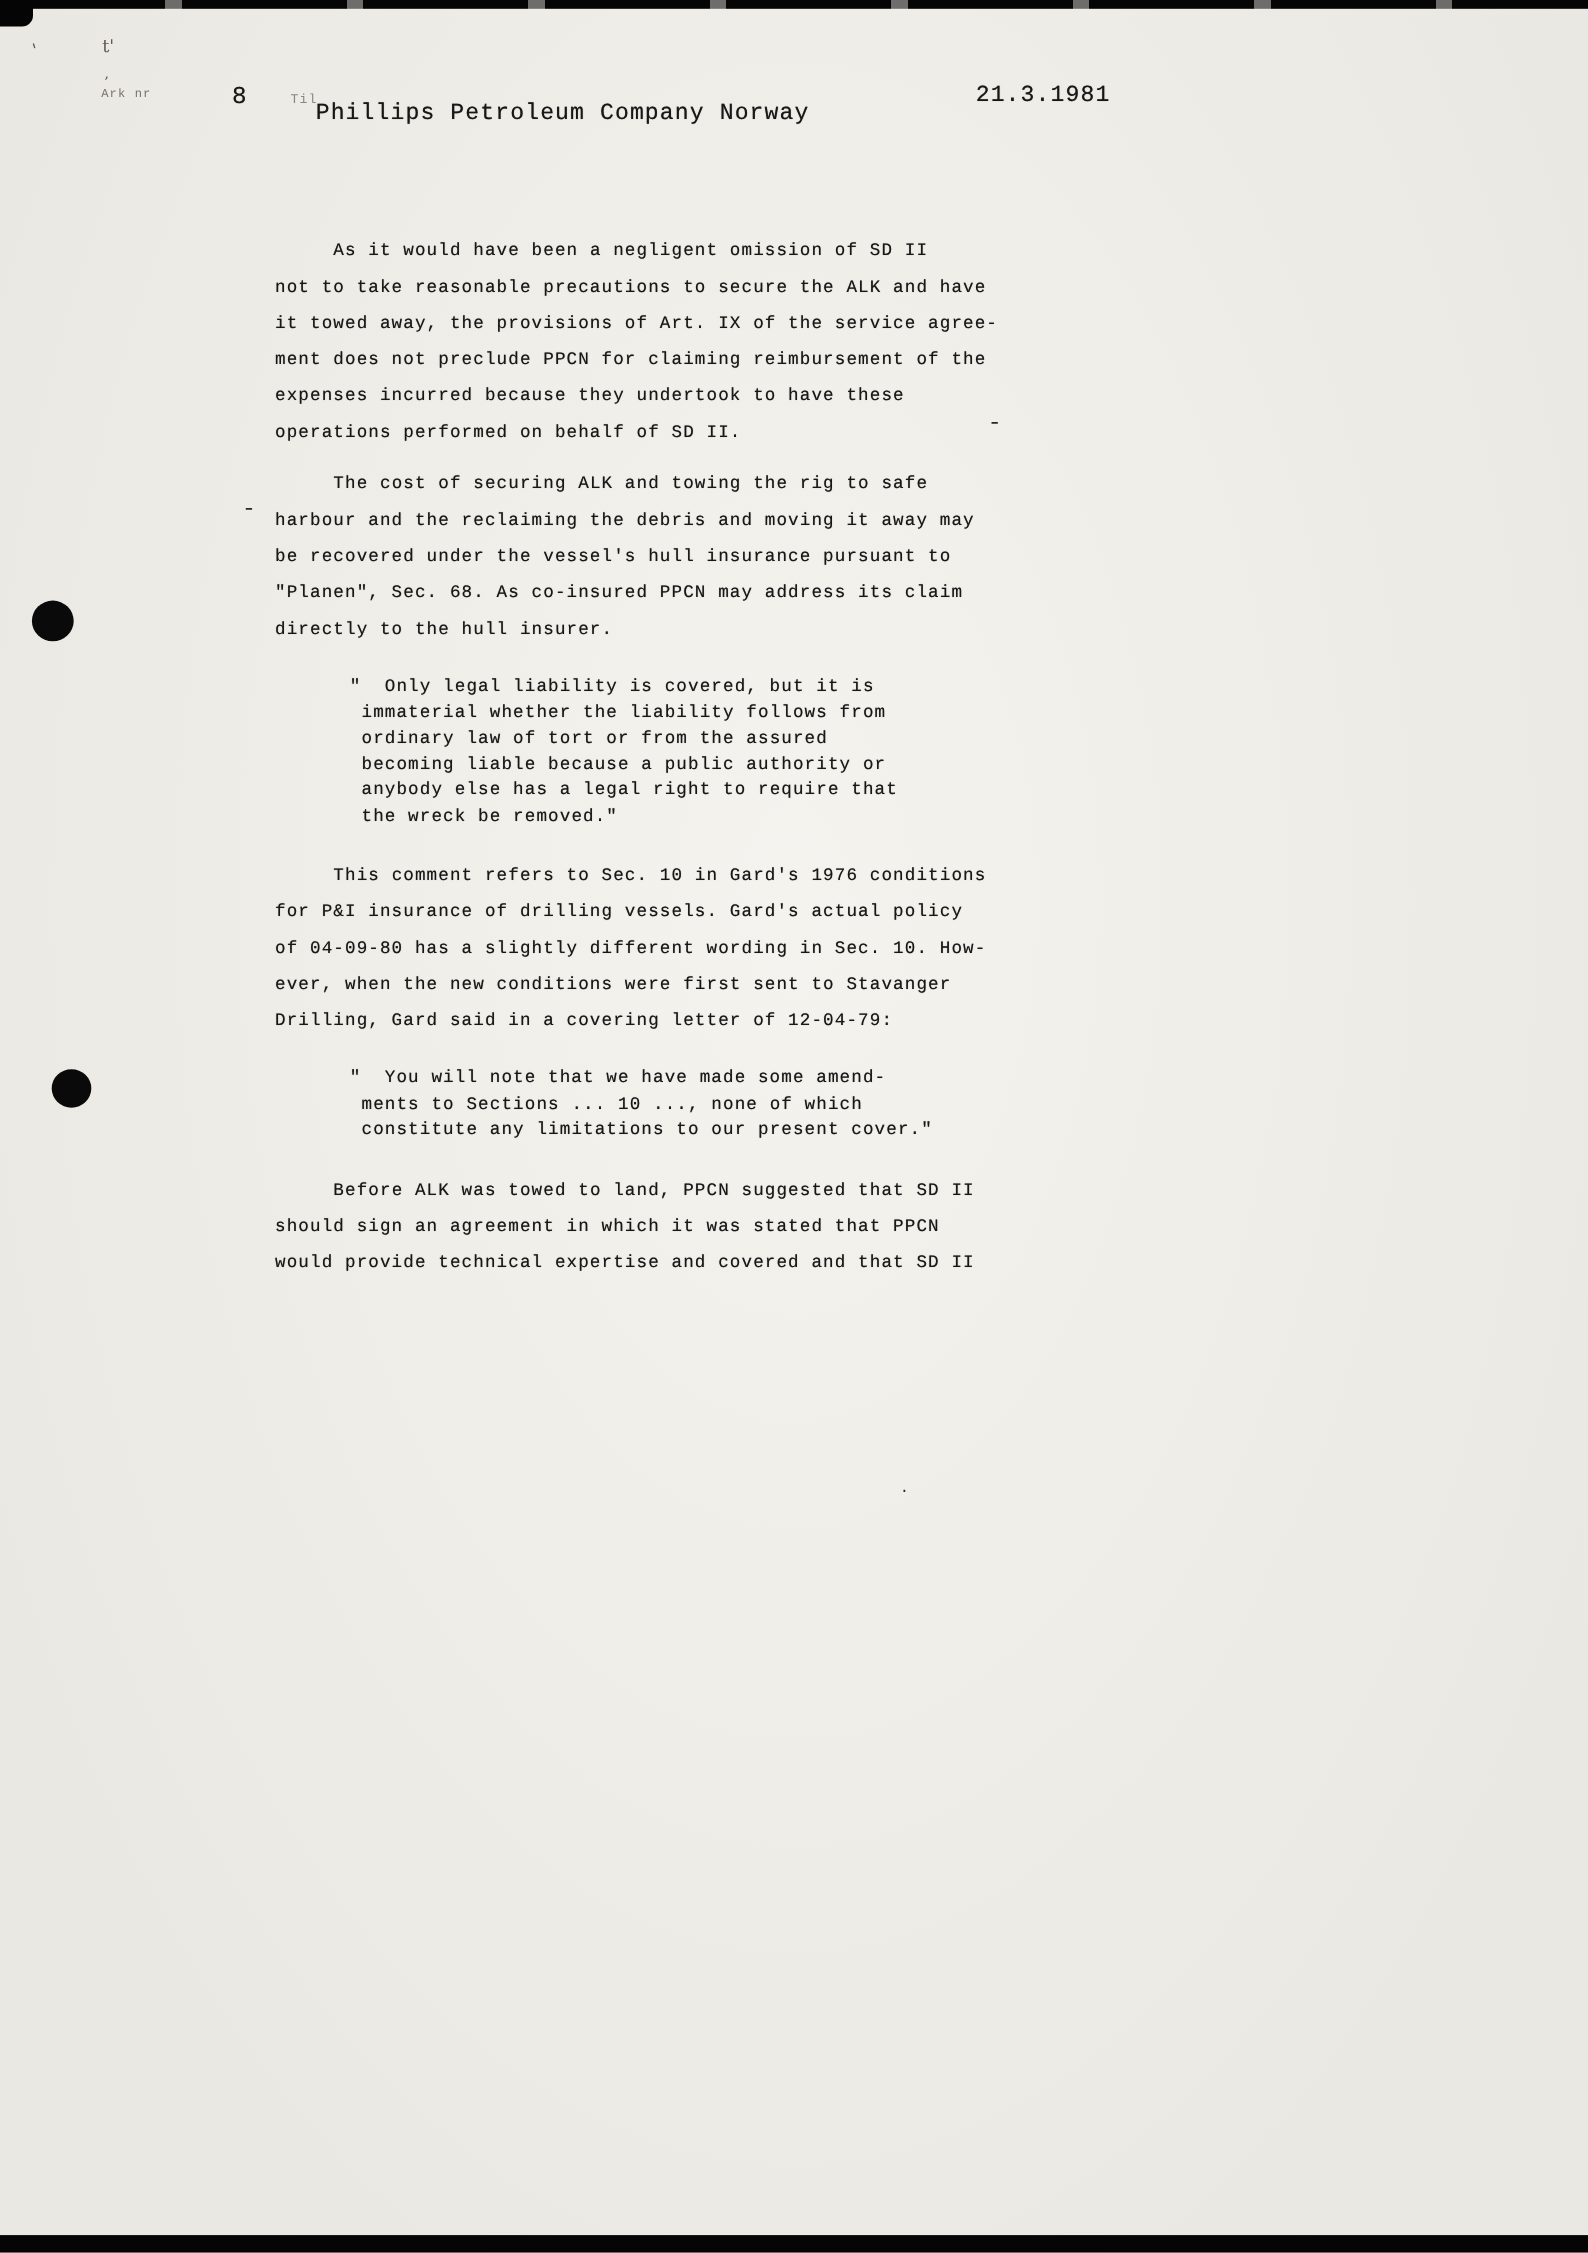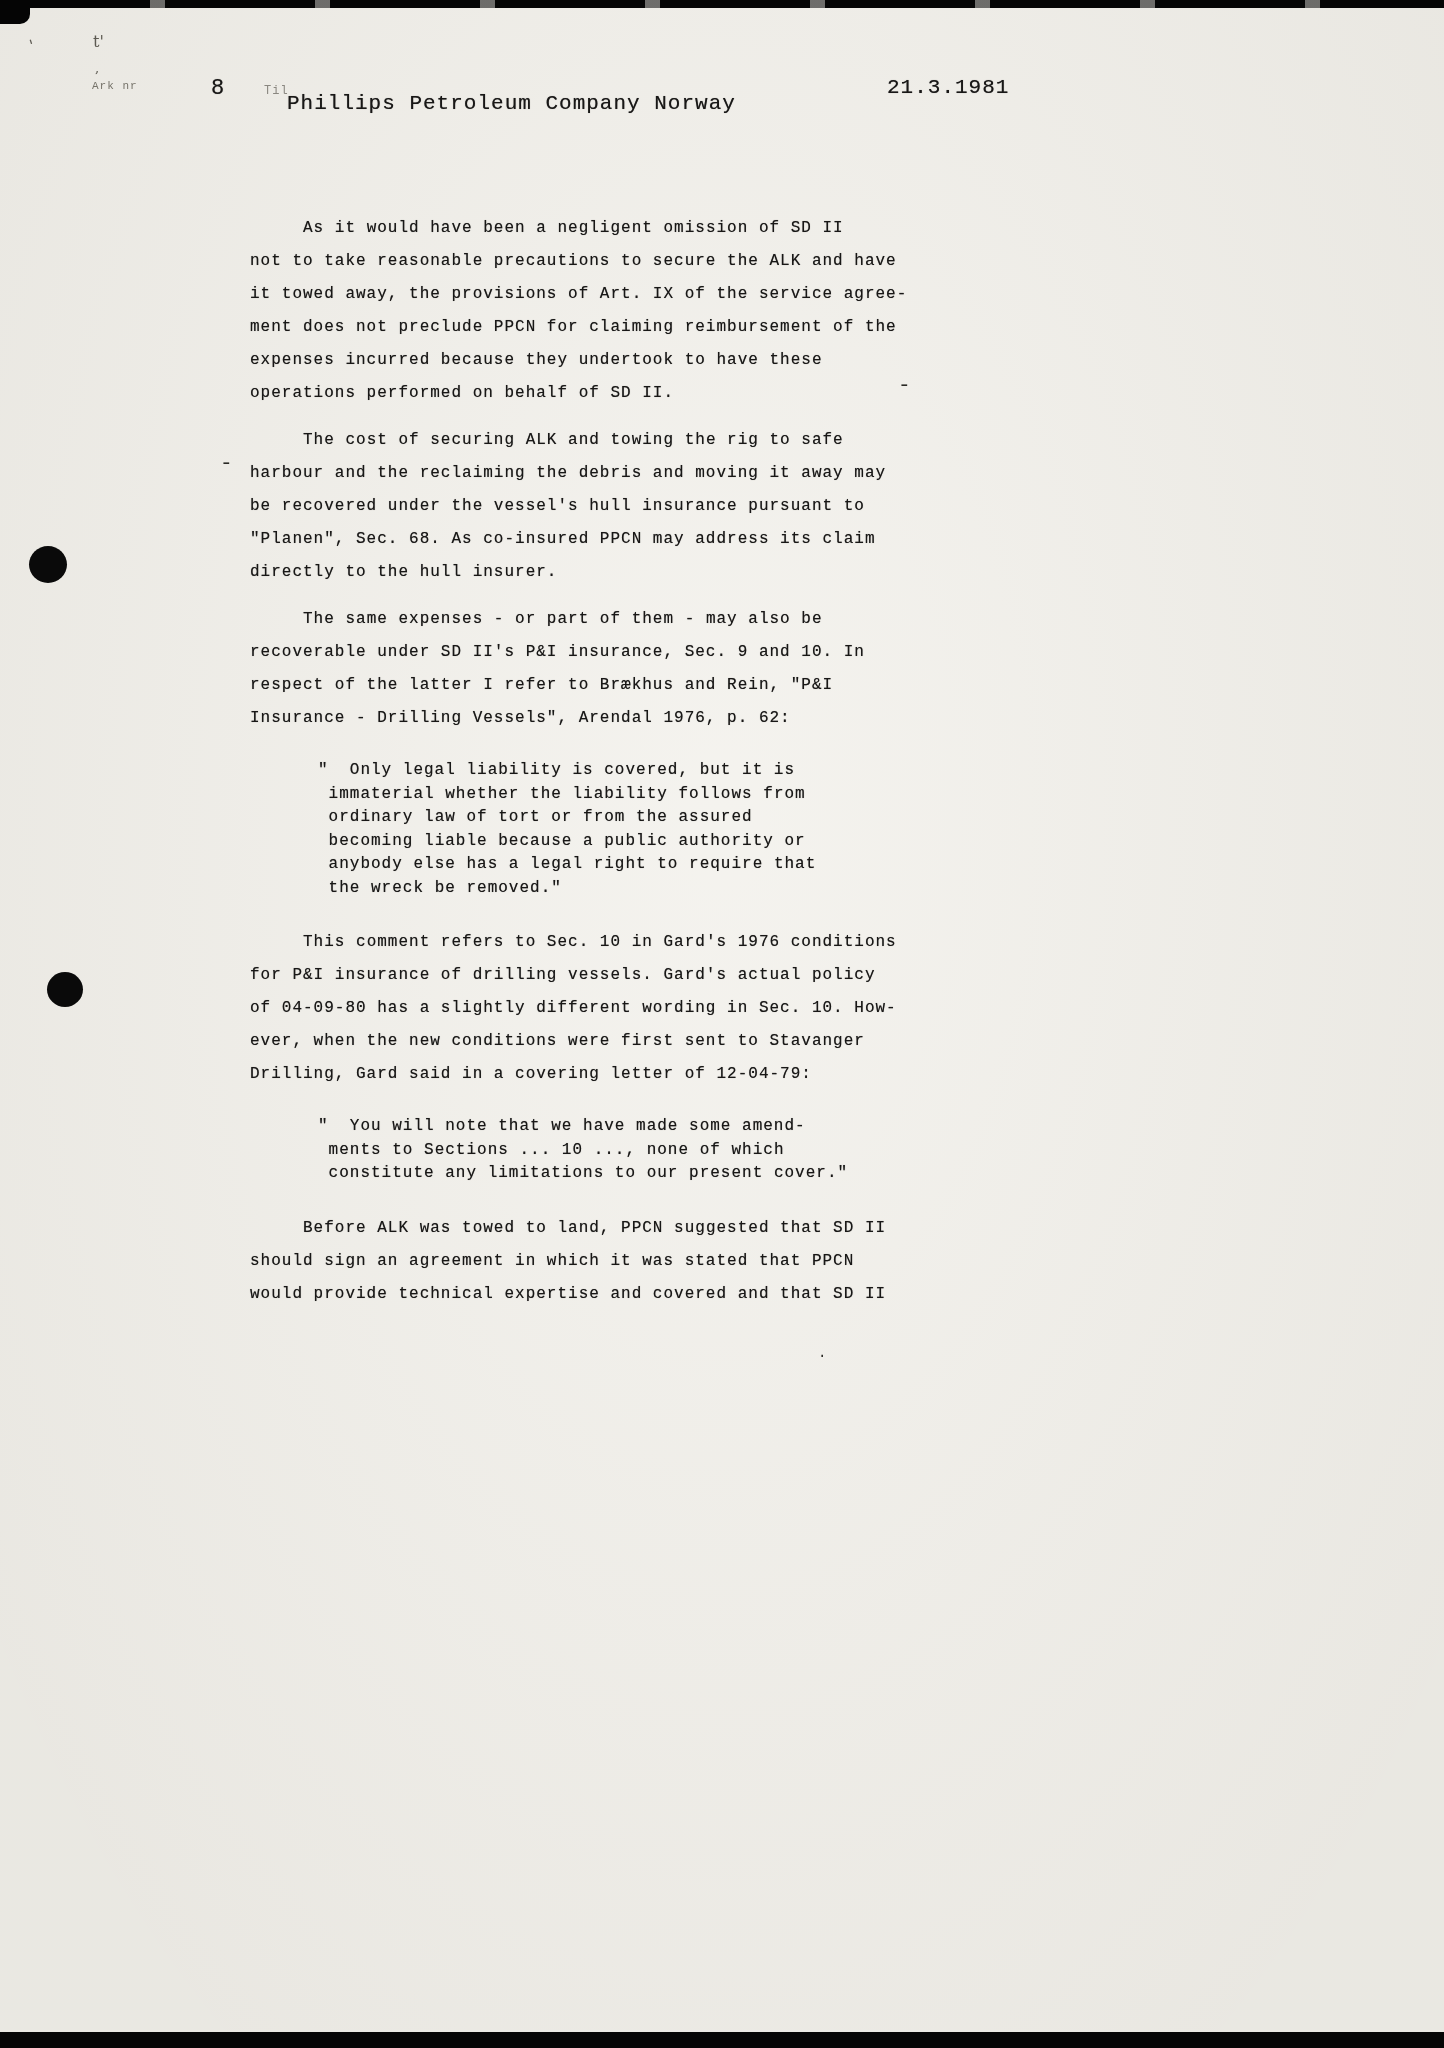--- a/index.html
+++ b/index.html
@@ -140,24 +140,20 @@
 not to take reasonable precautions to secure the ALK and have
 it towed away, the provisions of Art. IX of the service agree-
 ment does not preclude PPCN for claiming reimbursement of the
 expenses incurred because they undertook to have these
 operations performed on behalf of SD II.</div>
       <div class="para body">     The cost of securing ALK and towing the rig to safe
 harbour and the reclaiming the debris and moving it away may
 be recovered under the vessel's hull insurance pursuant to
 "Planen", Sec. 68. As co-insured PPCN may address its claim
 directly to the hull insurer.</div>
-      <div class="para body">     The same expenses - or part of them - may also be
-recoverable under SD II's P&amp;I insurance, Sec. 9 and 10. In
-respect of the latter I refer to Brækhus and Rein, "P&amp;I
-Insurance - Drilling Vessels", Arendal 1976, p. 62:</div>
       <div class="para quote">"  Only legal liability is covered, but it is
  immaterial whether the liability follows from
  ordinary law of tort or from the assured
  becoming liable because a public authority or
  anybody else has a legal right to require that
  the wreck be removed."</div>
       <div class="para body">     This comment refers to Sec. 10 in Gard's 1976 conditions
 for P&amp;I insurance of drilling vessels. Gard's actual policy
 of 04-09-80 has a slightly different wording in Sec. 10. How-
 ever, when the new conditions were first sent to Stavanger

